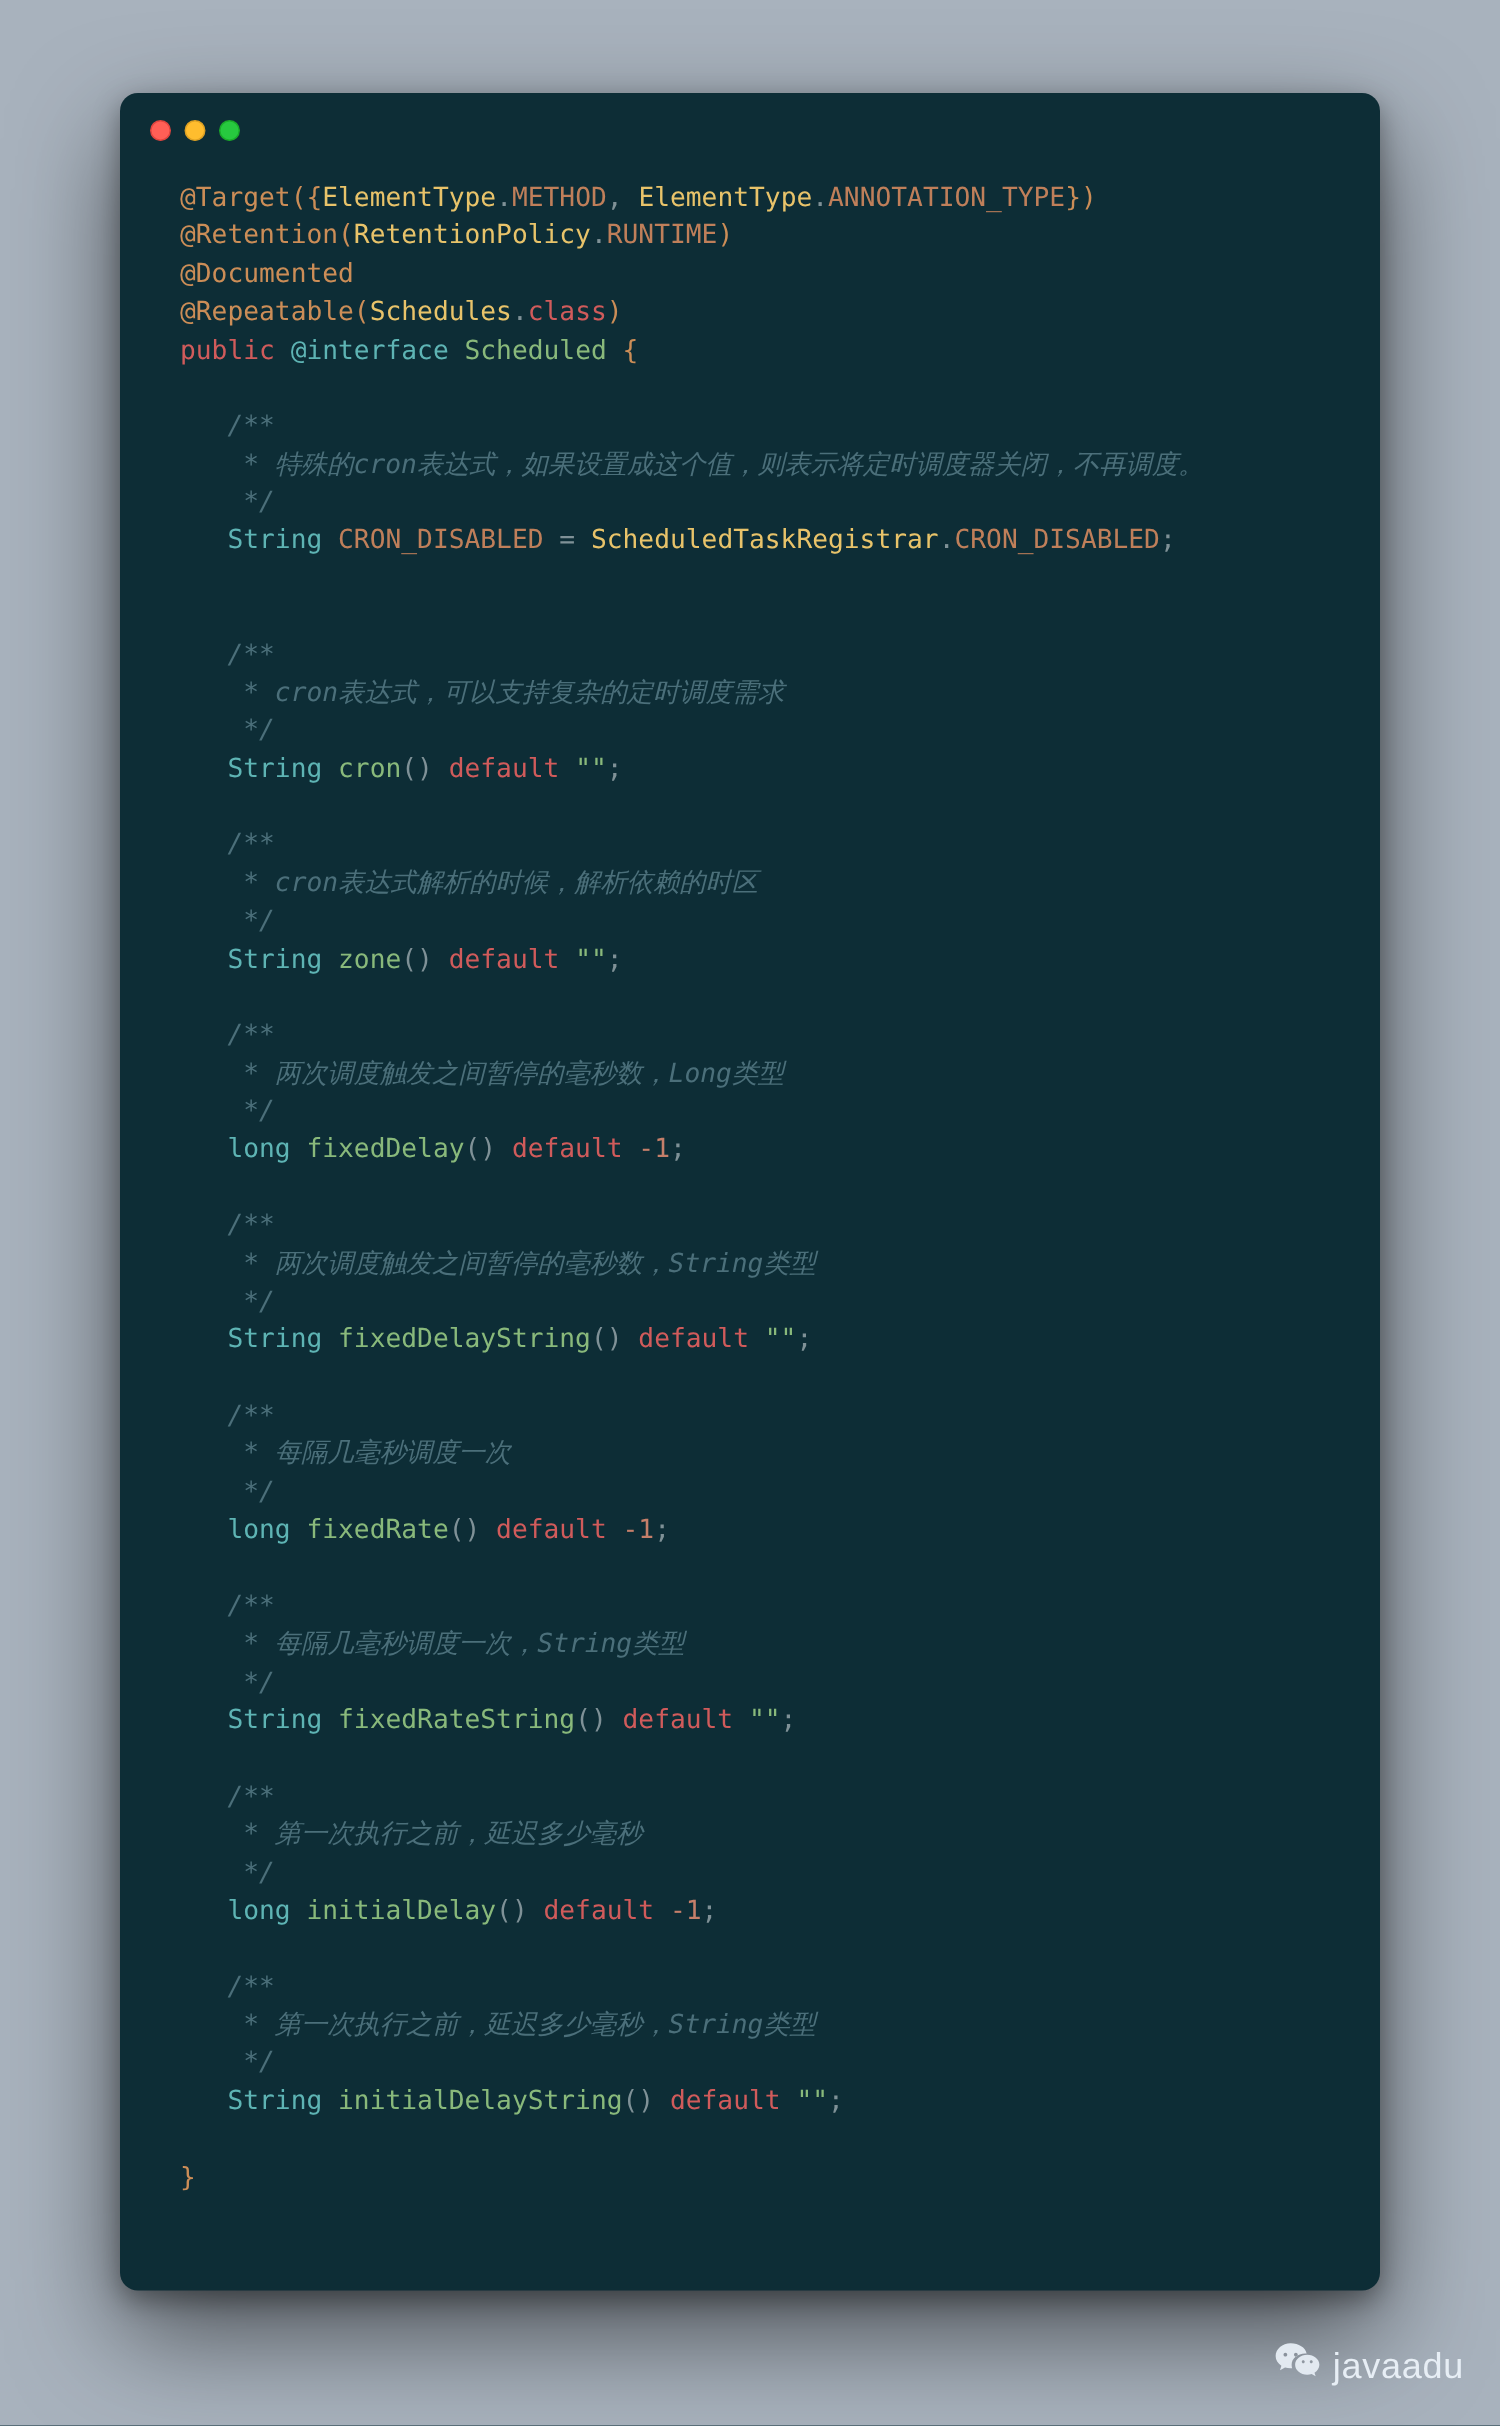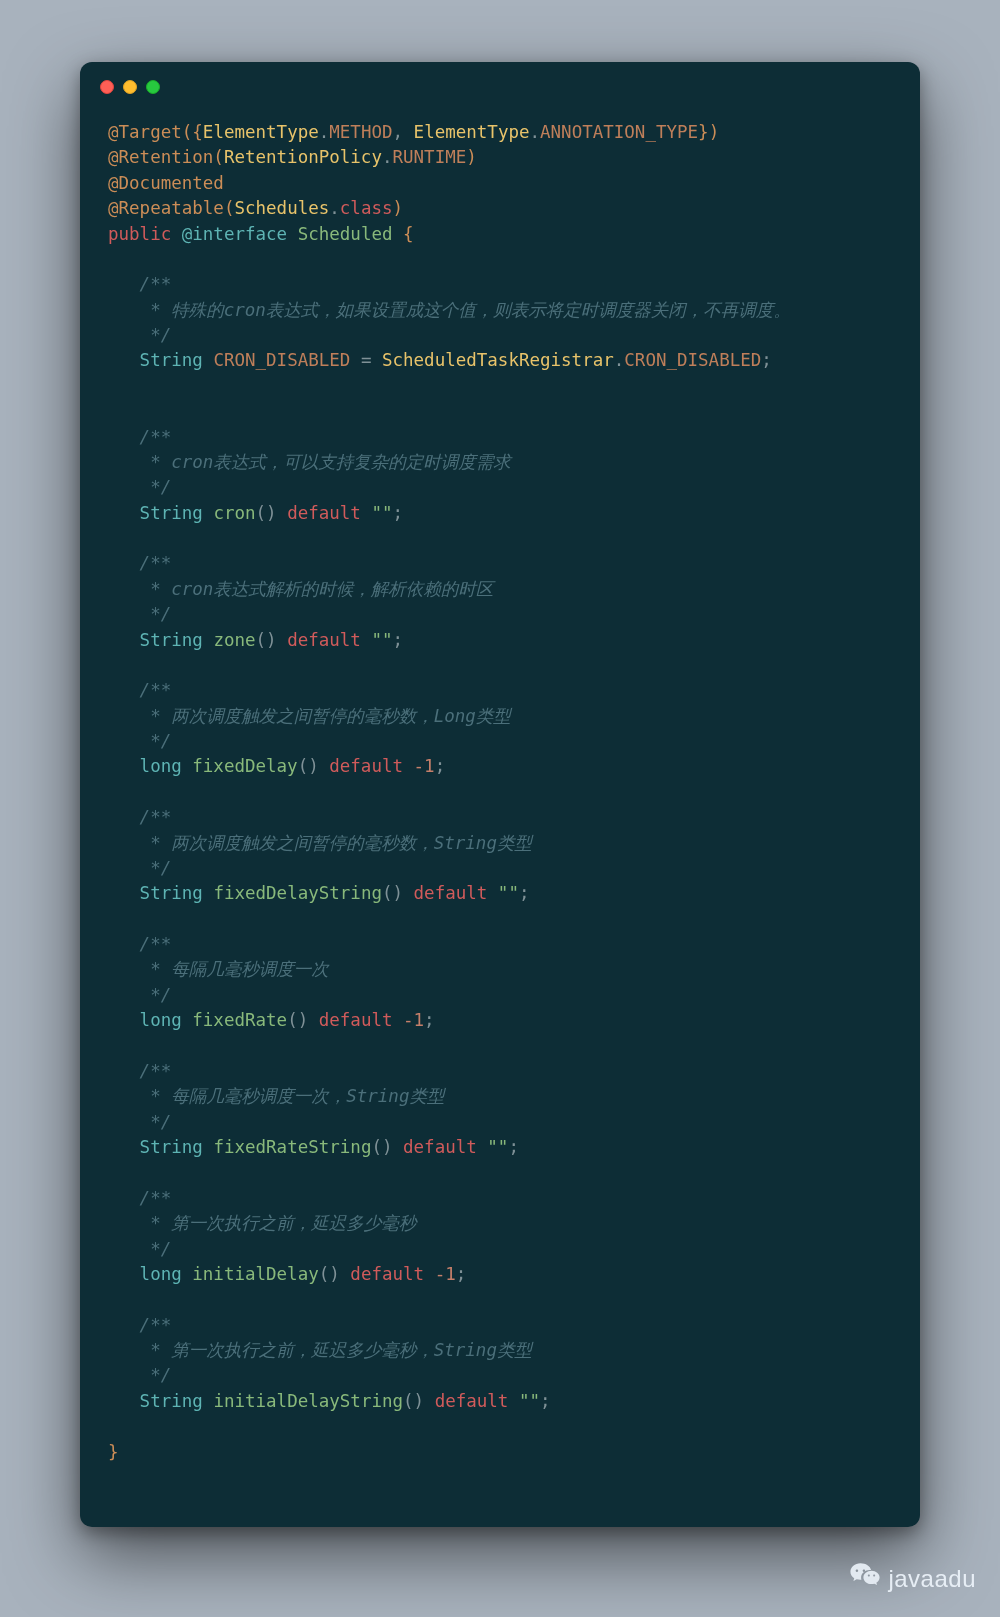--- a/index.html
+++ b/index.html
@@ -32,21 +32,21 @@
       width: 14px;
       height: 14px;
       border-radius: 50%;
     }
     .dot.red { background: #ff5f56; border: 1px solid #e0443e; }
     .dot.yellow { background: #ffbd2e; border: 1px solid #dea123; }
     .dot.green { background: #27c93f; border: 1px solid #1aab29; }
 
     pre.code {
       color: #8a9aa1;
-      padding: 20px 24px 24px 28px;
+      padding: 20px 24px 24px 40px;
       white-space: pre;
       flex: 1;
     }
 
     .c-orange   { color: #cb8d57; }   
     .c-yellow   { color: #e8c36a; }   
     .c-red      { color: #d05b5b; }   
     .c-teal     { color: #5EB4B4; }   
     .c-green    { color: #89b97b; }   
     .c-constant { color: #bf7f5a; }   

